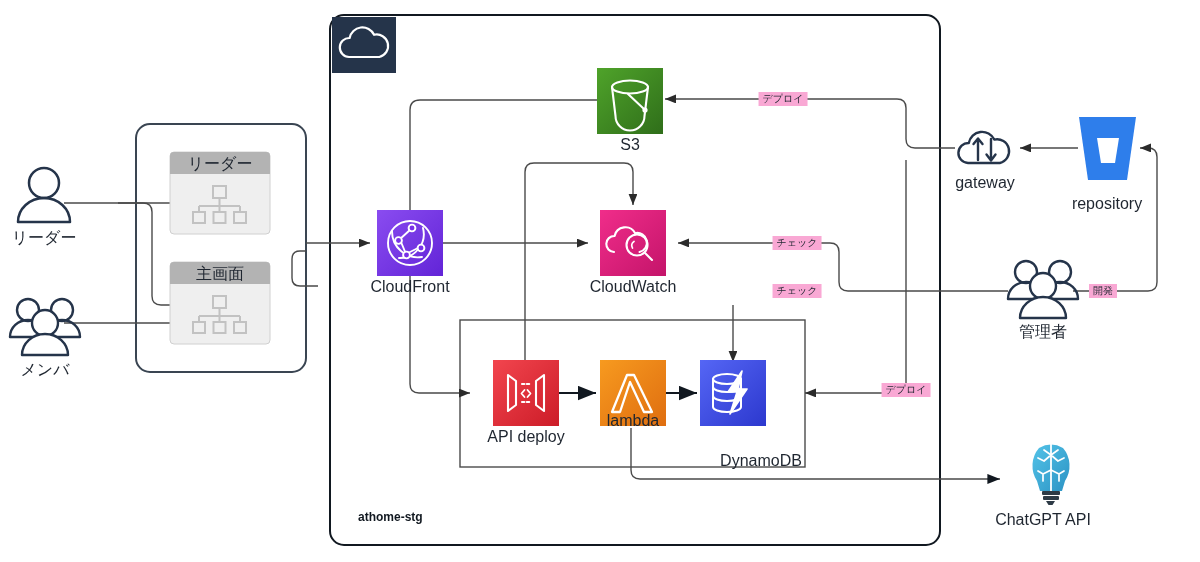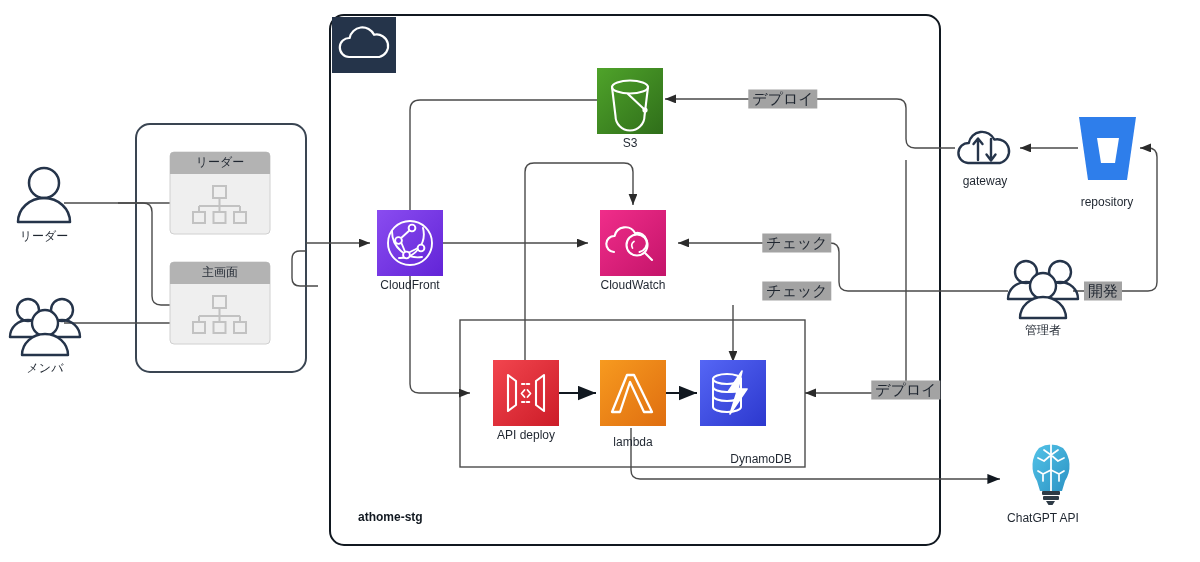--- a/index.html
+++ b/index.html
@@ -1,21 +1,21 @@
 <!DOCTYPE html>
 <html><head>
 <meta charset="utf-8">
 <style>
   html,body{margin:0;padding:0;background:#ffffff;}
   body{font-family:"Liberation Sans","DejaVu Sans",sans-serif;}
   #stage{position:relative;width:1200px;height:562px;background:#ffffff;overflow:hidden;}
   svg{position:absolute;left:0;top:0;width:1200px;height:562px;}
-  .lbl{position:absolute;font-size:12px;color:#1f2630;text-align:center;white-space:nowrap;
+  .lbl{position:absolute;font-size:16px;color:#1f2630;text-align:center;white-space:nowrap;
        transform:translateX(-50%);letter-spacing:0;}
-  .edge-lbl{position:absolute;font-size:15px;color:#1f2630;background:#a3a3a3;
+  .edge-lbl{position:absolute;font-size:10px;color:#1f2630;background:#f9a8d4;
             padding:0 4px;transform:translate(-50%,-50%);white-space:nowrap;}
   .aws-title{position:absolute;font-size:12px;font-weight:bold;color:#111820;}
 </style>
 </head>
 <body>
 
 <div id="stage">
 
   <svg viewBox="0 0 1200 562">
     <defs>
@@ -265,21 +265,21 @@
   <div class="lbl" style="left:220px;top:264px;">主画面</div>
 
   <div class="lbl" style="left:44px;top:228px;">リーダー</div>
   <div class="lbl" style="left:45px;top:360px;">メンバ</div>
   <div class="lbl" style="left:1043px;top:322px;">管理者</div>
 
   <div class="lbl" style="left:630px;top:136px;">S3</div>
   <div class="lbl" style="left:410px;top:278px;">CloudFront</div>
   <div class="lbl" style="left:633px;top:278px;">CloudWatch</div>
   <div class="lbl" style="left:526px;top:428px;">API deploy</div>
-  <div class="lbl" style="left:633px;top:435px;">lambda</div>
+  <div class="lbl" style="left:633px;top:412px;">lambda</div>
   <div class="lbl" style="left:733px;top:452px;margin-left:28px;">DynamoDB</div>
 
   <div class="lbl" style="left:985px;top:174px;">gateway</div>
   <div class="lbl" style="left:1107px;top:174px;margin-top:21px;">repository</div>
   <div class="lbl" style="left:1043px;top:511px;">ChatGPT API</div>
 
   <div class="edge-lbl" style="left:783px;top:99px;">デプロイ</div>
   <div class="edge-lbl" style="left:797px;top:243px;">チェック</div>
   <div class="edge-lbl" style="left:797px;top:291px;">チェック</div>
   <div class="edge-lbl" style="left:906px;top:390px;">デプロイ</div>

